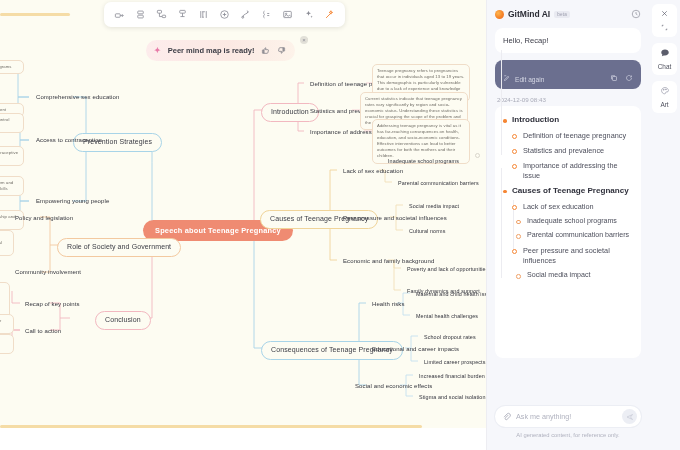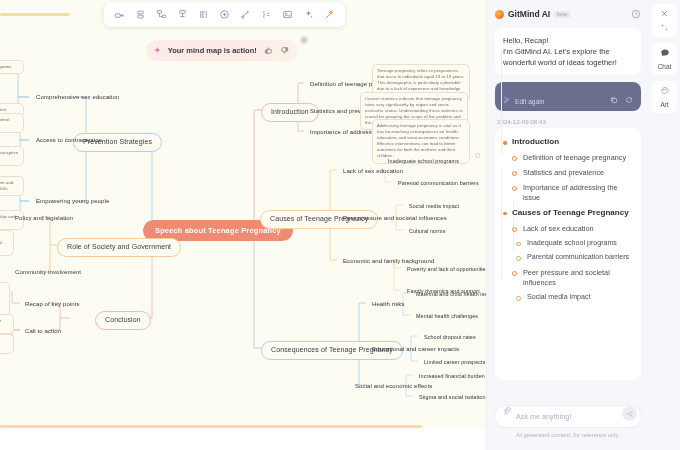--- a/index.html
+++ b/index.html
@@ -208,21 +208,21 @@
   li.l3::before {
     content: ""; position: absolute; left: 2px; top: 3px;
     width: 2.6px; height: 2.6px; border-radius: 50%;
     border: .8px solid #f0a268; background: #ffffff;
   }
   .guide { position: absolute; width: 1px; background: #ececf1; }
 
   #ai-foot { flex: 0 0 44px; padding: 0 8px; }
   #ask-box {
     height: 21px; background: #ffffff; border-radius: 11px;
-    display: flex; padding: 0 4px 0 7px; gap: 5px;
+    display: flex; align-items: center; padding: 0 4px 0 7px; gap: 5px;
     box-shadow: 0 0 0 1px #eceef4;
   }
   #ask-input {
     border: none; outline: none; flex: 1;
     font-size: 7.2px; color: #3a3b46;
     font-family: "Liberation Sans", sans-serif;
     background: transparent;
   }
   #ask-input::placeholder { color: #b0b2bf; }
   #send-btn {
@@ -448,21 +448,21 @@
   <div class="tb-btn" style="color:#f58634;">
     <svg width="11" height="11" viewBox="0 0 16 16" fill="none" stroke="currentColor" stroke-width="1.3">
       <path d="M3 13L11 5"></path>
         <path d="M10 2.5l.7 1.8 1.8.7-1.8.7-.7 1.8-.7-1.8-1.8-.7 1.8-.7z"></path>
     </svg>
   </div>
 </div>
 
 <div id="toast">
   <span class="sparkle">✦</span>
-  <span>Your mind map is action!</span>
+  <span>Peer mind map is ready!</span>
   <span class="tb-ico">
     <svg width="9" height="9" viewBox="0 0 16 16" fill="none" stroke="currentColor" stroke-width="1.2">
       <path d="M5 13V7l3-4 .8.6L8 6.5h4.2c.7 0 1.2.6 1 1.3l-1 4c-.1.7-.7 1.2-1.4 1.2H5z"></path>
         <rect x="2.5" y="7" width="2.5" height="6" rx=".6"></rect>
     </svg>
   </span>
   <span class="tb-ico">
     <svg width="9" height="9" viewBox="0 0 16 16" fill="none" stroke="currentColor" stroke-width="1.2">
       <path d="M11 3v6l-3 4-.8-.6L8 9.5H3.8c-.7 0-1.2-.6-1-1.3l1-4C3.9 3.5 4.5 3 5.2 3H11z"></path>
         <rect x="11" y="3" width="2.5" height="6" rx=".6"></rect>
@@ -481,21 +481,20 @@
       <svg width="10" height="10" viewBox="0 0 16 16" fill="none" stroke="currentColor" stroke-width="1.1">
         <circle cx="8" cy="8" r="6"></circle>
           <path d="M8 4.8V8l2.2 1.3"></path>
       </svg>
     </div>
   </div>
 
   <div id="ai-body">
     <div class="bubble-ai">
       <div>Hello, Recap!</div>
-      <div>I'm GitMind AI. Let's explore the wonderful world of ideas together!</div>
     </div>
 
     <div class="bubble-user">
       <div class="actions">
         <span>
           <svg width="8" height="8" viewBox="0 0 16 16" fill="none" stroke="currentColor" stroke-width="1.3">
             <path d="M3 11.5V13h1.5l7-7L10 4.5z"></path>
               <path d="M2.5 3.5h4"></path>
           </svg>
         </span>

